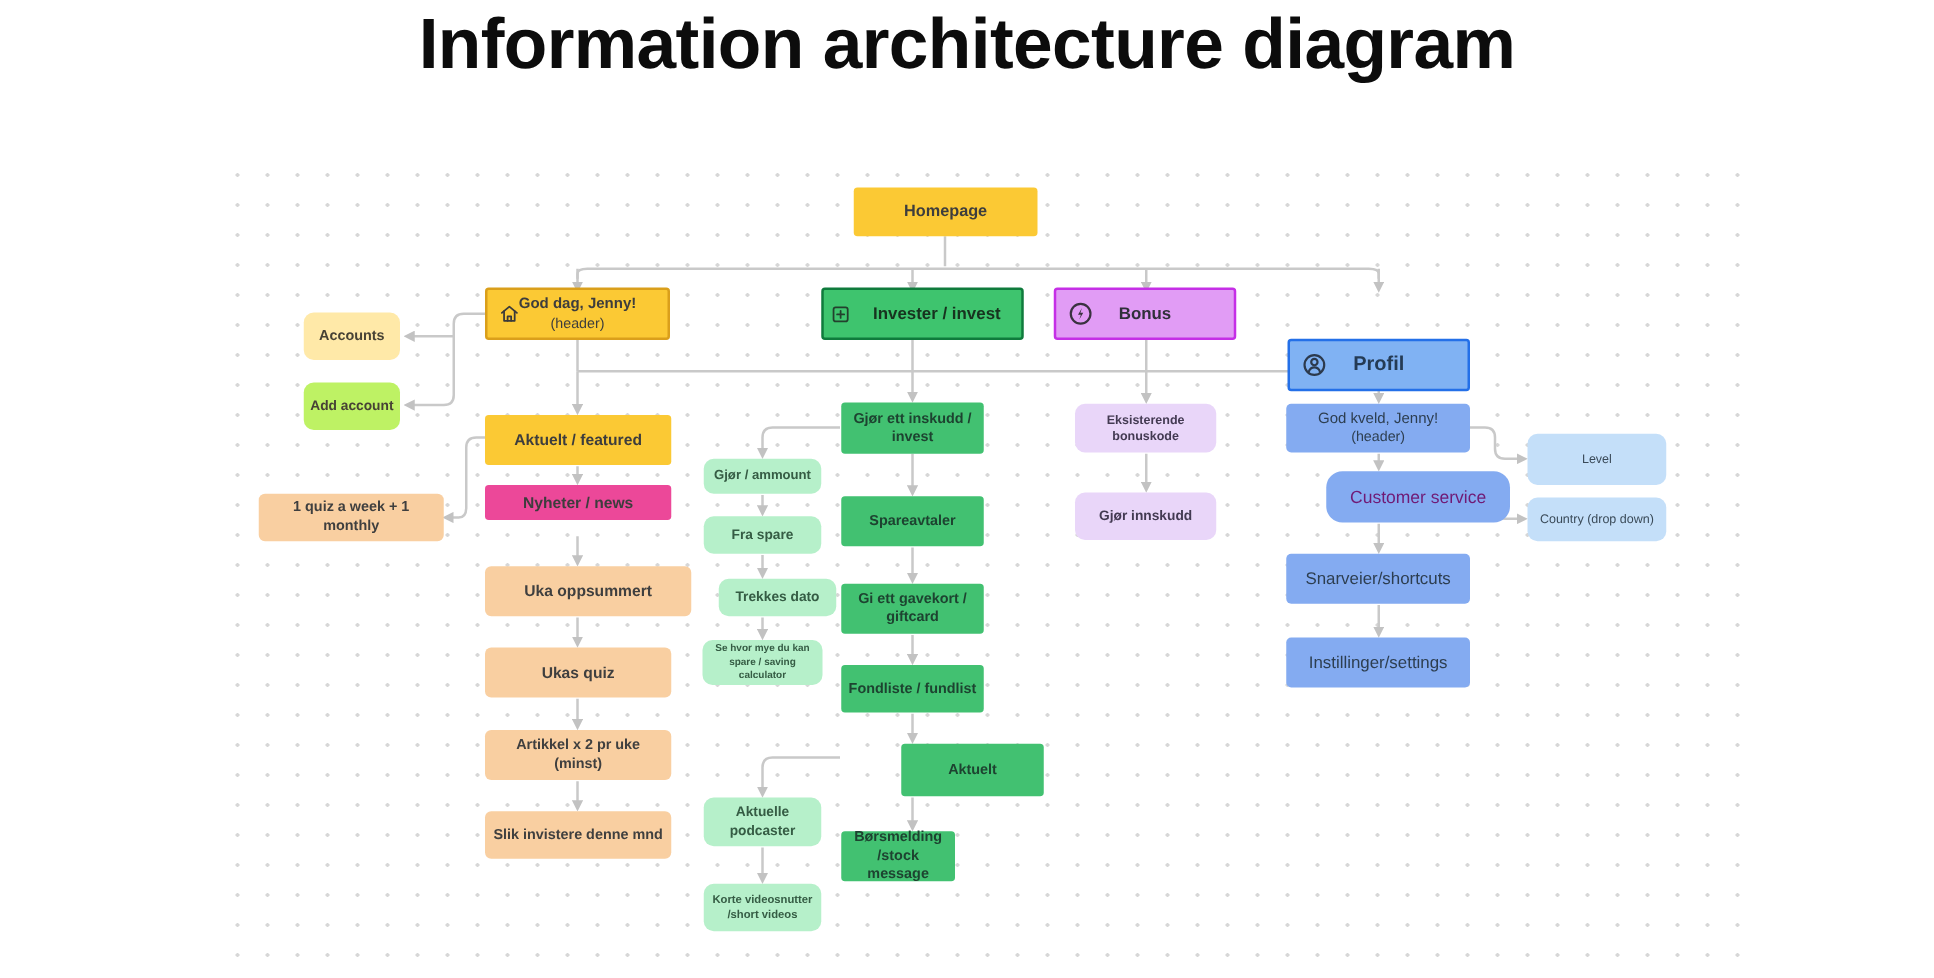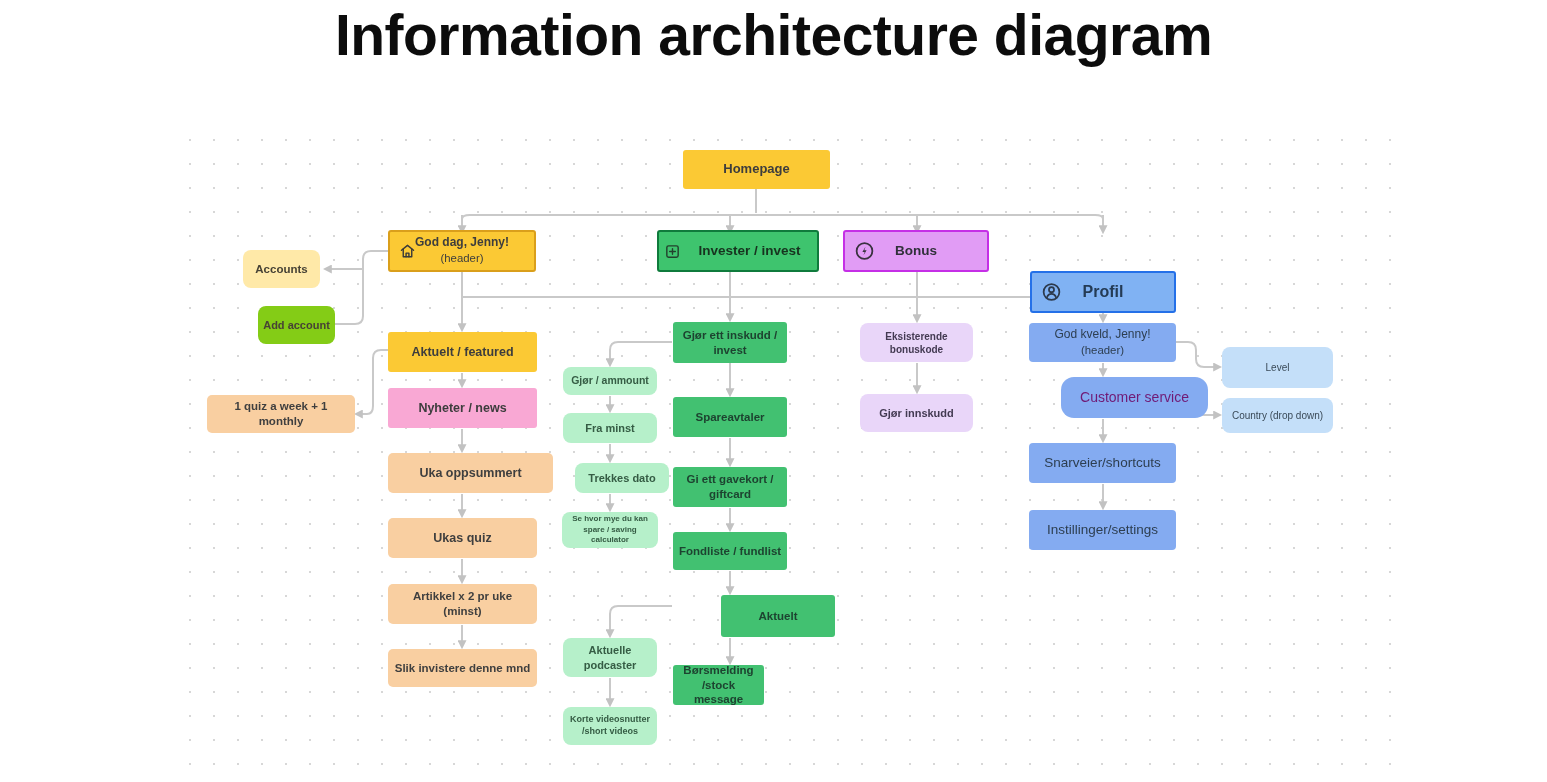--- a/index.html
+++ b/index.html
@@ -114,27 +114,27 @@
             <circle cx="12" cy="12" r="9"></circle>
             <circle cx="12" cy="9.3" r="2.9"></circle>
             <path d="M6.8 18.3 C7.8 15.3 9.6 14.2 12 14.2 C14.4 14.2 16.2 15.3 17.2 18.3"></path>
           </svg>
         </span>
         <span class="lbl">Profil</span>
       </div>
       <div class="node" style="left: 243px; top: 250px; width: 77px; height: 38px; background: rgb(255, 233, 168); color: rgb(71, 66, 53); border-radius: 8px; font-weight: 700; font-size: 11.5px;">
         <span class="lbl">Accounts</span>
       </div>
-      <div class="node" style="left: 258px; top: 306px; width: 77px; height: 38px; background: #84cc16; color: rgb(71, 66, 53); border-radius: 8px; font-weight: 700; font-size: 11px;">
+      <div class="node" style="left: 243px; top: 306px; width: 77px; height: 38px; background: #bef264; color: rgb(71, 66, 53); border-radius: 8px; font-weight: 700; font-size: 11px;">
         <span class="lbl">Add account</span>
       </div>
       <div class="node" style="left: 388px; top: 332px; width: 149px; height: 40px; background: rgb(251, 201, 52); color: rgb(61, 61, 61); border-radius: 3px; font-weight: 700; font-size: 12.5px;">
         <span class="lbl">Aktuelt / featured</span>
       </div>
-      <div class="node" style="left: 388px; top: 388px; width: 149px; height: 40px; background: #f9a8d4; color: rgb(61, 61, 61); border-radius: 3px; font-weight: 700; font-size: 12.5px; align-items: center;">
+      <div class="node" style="left: 388px; top: 388px; width: 149px; height: 28px; background: #ec4899; color: rgb(61, 61, 61); border-radius: 3px; font-weight: 700; font-size: 12.5px; align-items: center;">
         <span class="lbl">Nyheter / news</span>
       </div>
       <div class="node" style="left: 207px; top: 395px; width: 148px; height: 38px; background: rgb(249, 207, 161); color: rgb(63, 63, 63); border-radius: 5px; font-weight: 700; font-size: 11.5px;">
         <span class="lbl">1 quiz a week + 1 monthly</span>
       </div>
       <div class="node" style="left: 388px; top: 453px; width: 165px; height: 40px; background: rgb(249, 207, 161); color: rgb(63, 63, 63); border-radius: 5px; font-weight: 700; font-size: 12.5px;">
         <span class="lbl">Uka oppsummert</span>
       </div>
       <div class="node" style="left: 388px; top: 518px; width: 149px; height: 40px; background: rgb(249, 207, 161); color: rgb(63, 63, 63); border-radius: 5px; font-weight: 700; font-size: 12.5px;">
         <span class="lbl">Ukas quiz</span>
@@ -142,21 +142,21 @@
       <div class="node" style="left: 388px; top: 584px; width: 149px; height: 40px; background: rgb(249, 207, 161); color: rgb(63, 63, 63); border-radius: 5px; font-weight: 700; font-size: 11.5px;">
         <span class="lbl">Artikkel x 2 pr uke (minst)</span>
       </div>
       <div class="node" style="left: 388px; top: 649px; width: 149px; height: 38px; background: rgb(249, 207, 161); color: rgb(63, 63, 63); border-radius: 5px; font-weight: 700; font-size: 11.5px;">
         <span class="lbl">Slik invistere denne mnd</span>
       </div>
       <div class="node" style="left: 563px; top: 367px; width: 94px; height: 28px; background: rgb(182, 240, 202); color: rgb(53, 92, 68); border-radius: 8px; font-weight: 600; font-size: 10.5px;">
         <span class="lbl">Gjør / ammount</span>
       </div>
       <div class="node" style="left: 563px; top: 413px; width: 94px; height: 30px; background: rgb(182, 240, 202); color: rgb(53, 92, 68); border-radius: 8px; font-weight: 600; font-size: 11px;">
-        <span class="lbl">Fra minst</span>
+        <span class="lbl">Fra spare</span>
       </div>
       <div class="node" style="left: 575px; top: 463px; width: 94px; height: 30px; background: rgb(182, 240, 202); color: rgb(53, 92, 68); border-radius: 8px; font-weight: 600; font-size: 11px;">
         <span class="lbl">Trekkes dato</span>
       </div>
       <div class="node" style="left: 562px; top: 512px; width: 96px; height: 36px; background: rgb(182, 240, 202); color: rgb(53, 92, 68); border-radius: 8px; font-weight: 600; font-size: 8px;">
         <span class="lbl">Se hvor mye du kan<br>spare / saving calculator</span>
       </div>
       <div class="node" style="left: 673px; top: 322px; width: 114px; height: 41px; background: rgb(66, 193, 113); color: rgb(29, 67, 48); border-radius: 3px; font-weight: 700; font-size: 11.5px;">
         <span class="lbl">Gjør ett inskudd /<br>invest</span>
       </div>

